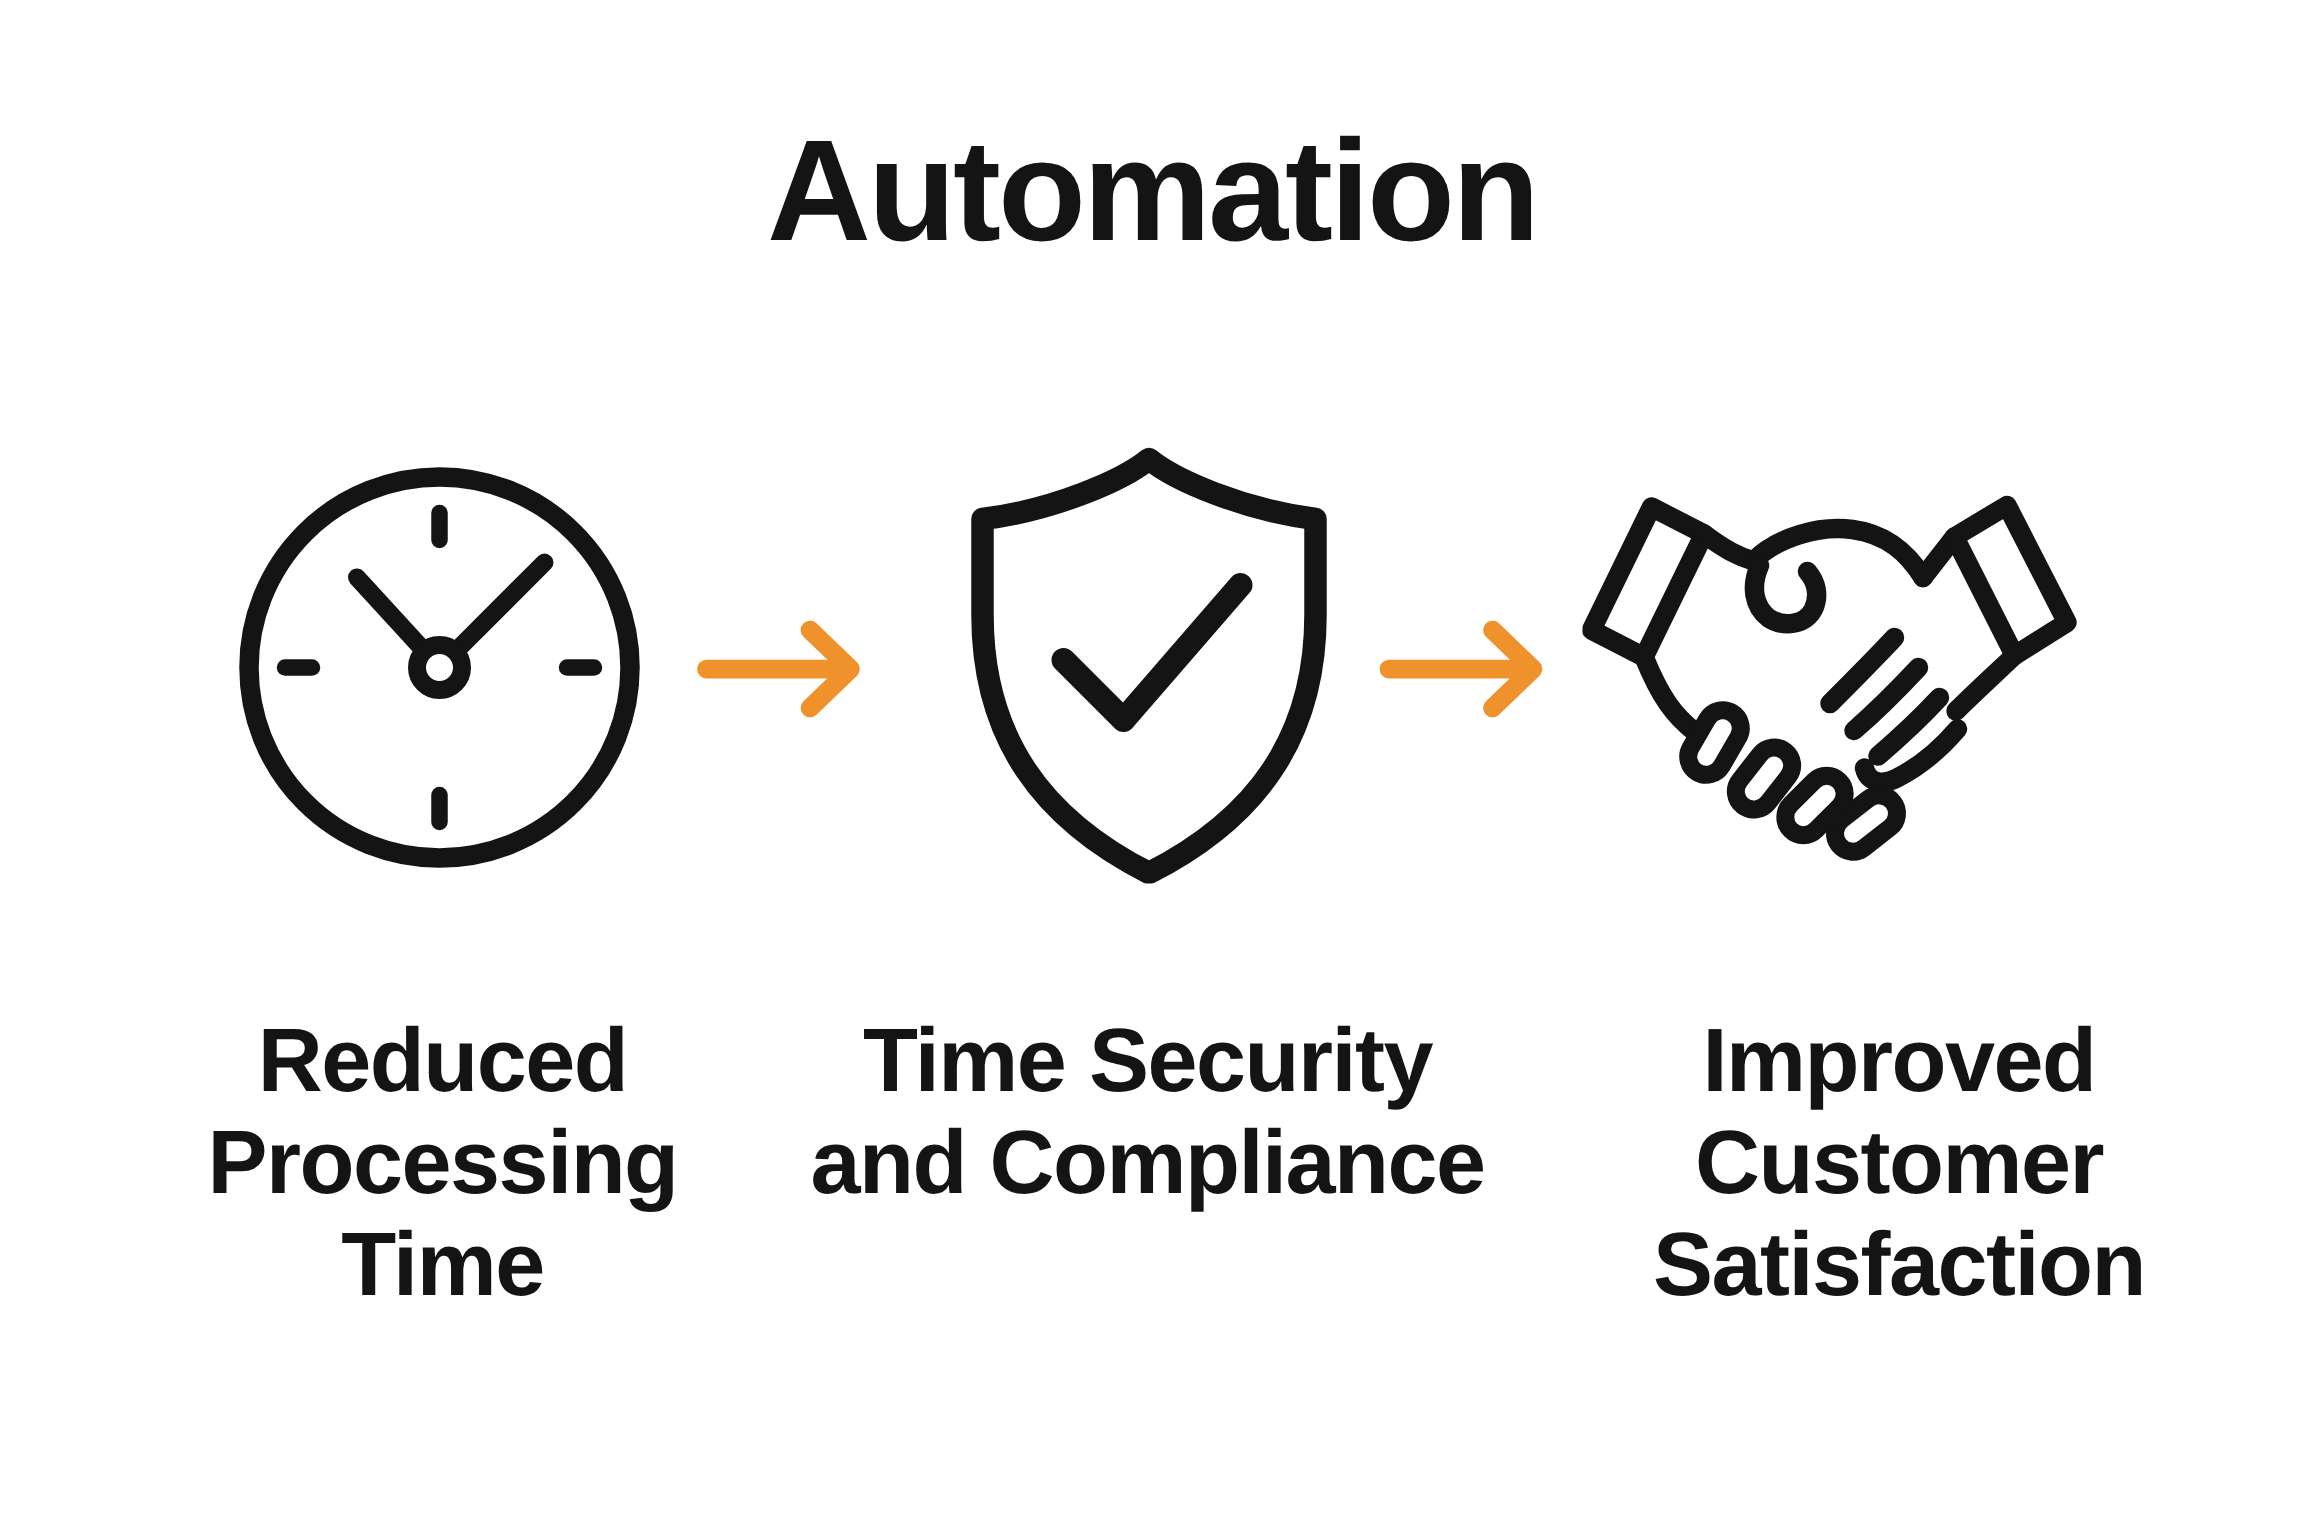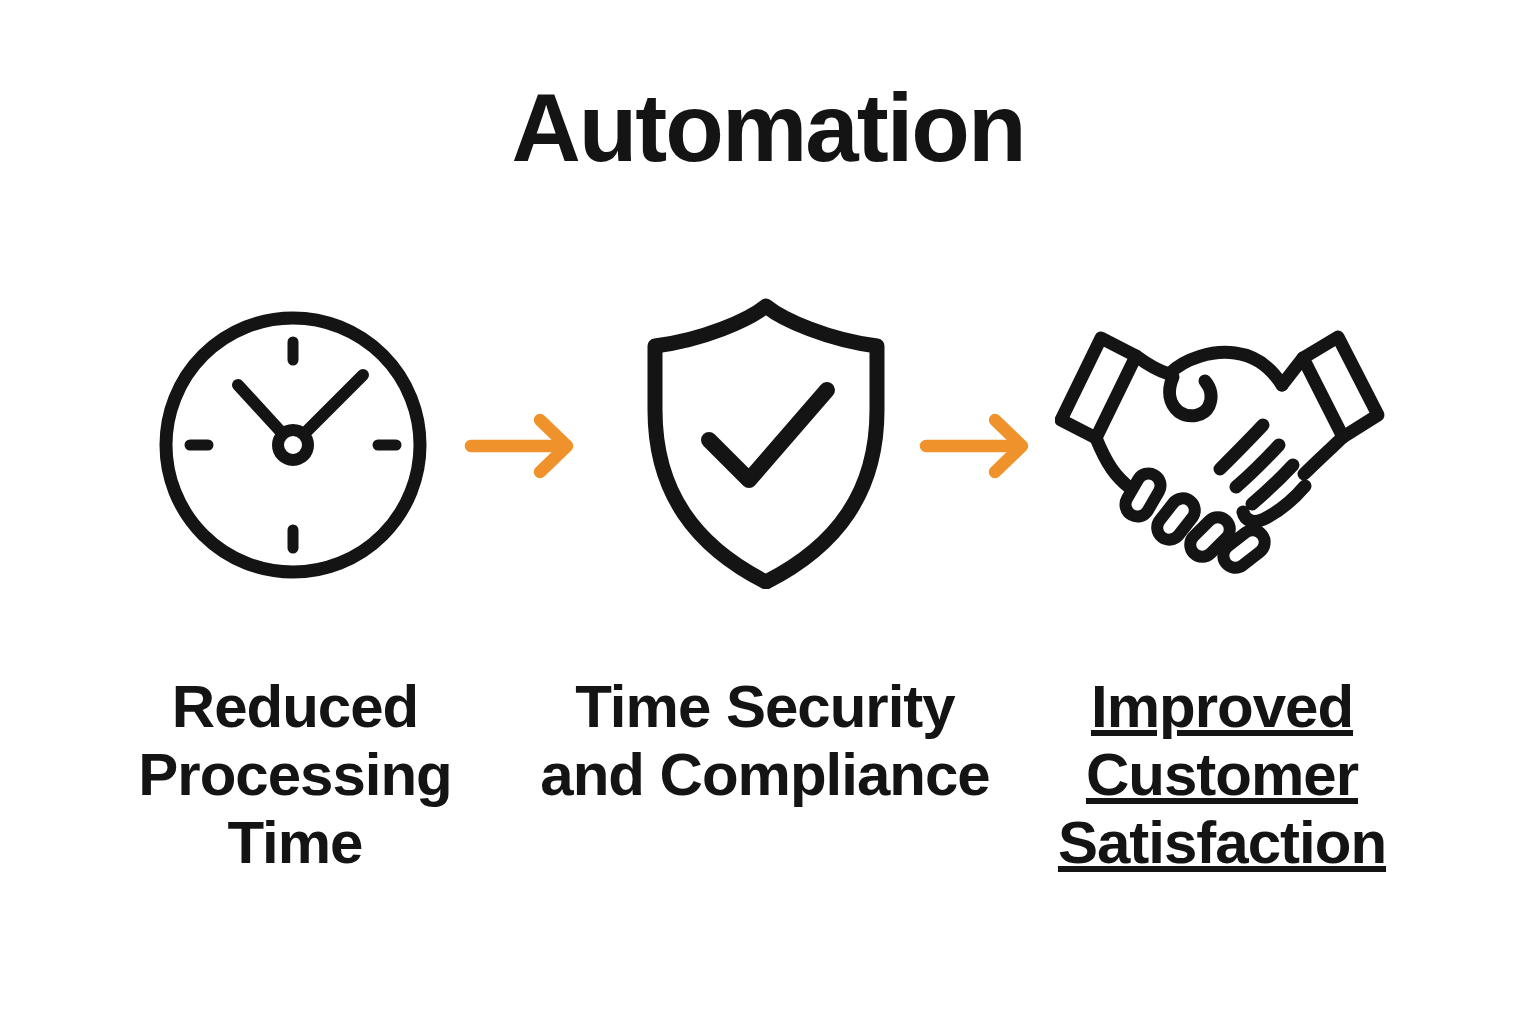--- a/index.html
+++ b/index.html
@@ -42,21 +42,21 @@
     text-align:center;
     font-size:60px;
     line-height:68px;
     font-weight:bold;
     letter-spacing:-1px;
     white-space:pre-line;
     margin-top:48px;
   }
   .label-1{left:45px;}
   .label-2{left:515px;}
-  .label-3{left:972px;text-decoration:underline;}
+  .label-3{left:1016px;}
 </style>
 </head>
 <body>
 
 <div class="stage">
 
   <div class="title">Automation</div>
 
   <svg class="icon icon-clock" viewBox="0 0 280 280" aria-hidden="true">
     <g stroke="var(--ink)" fill="none" stroke-linecap="round">

